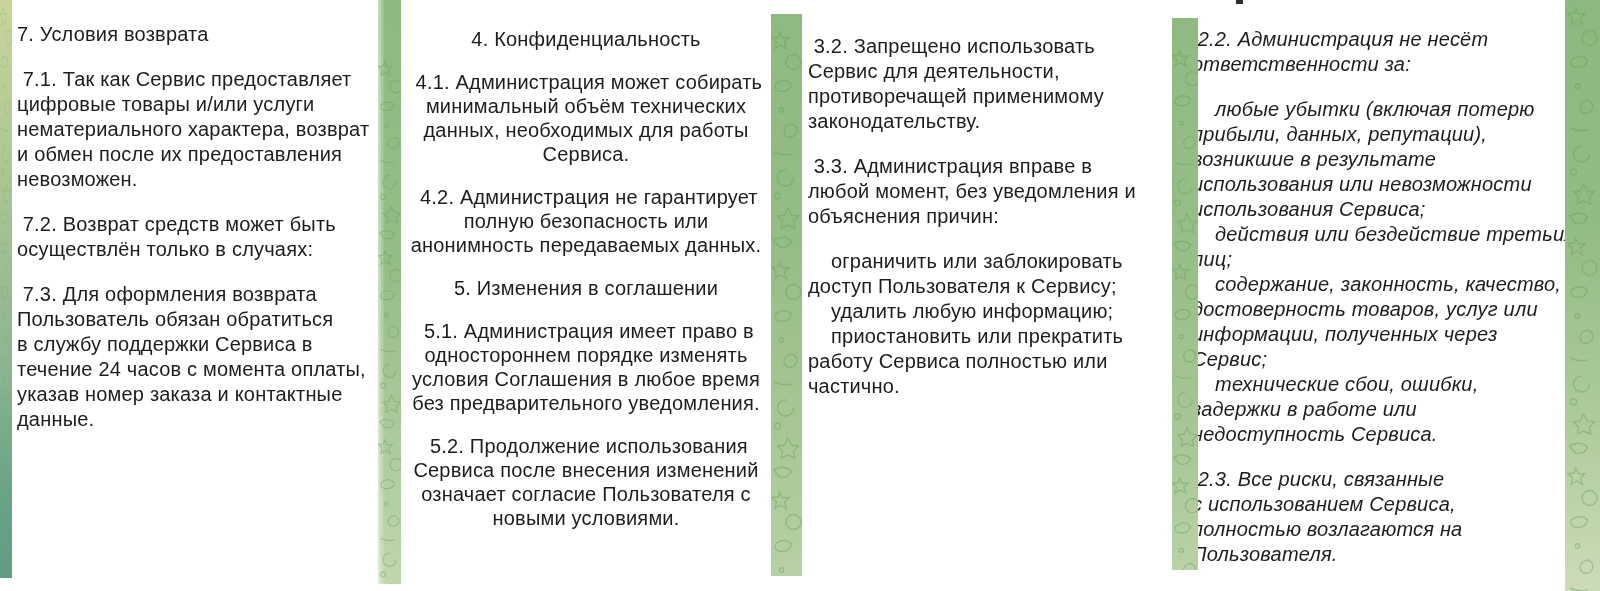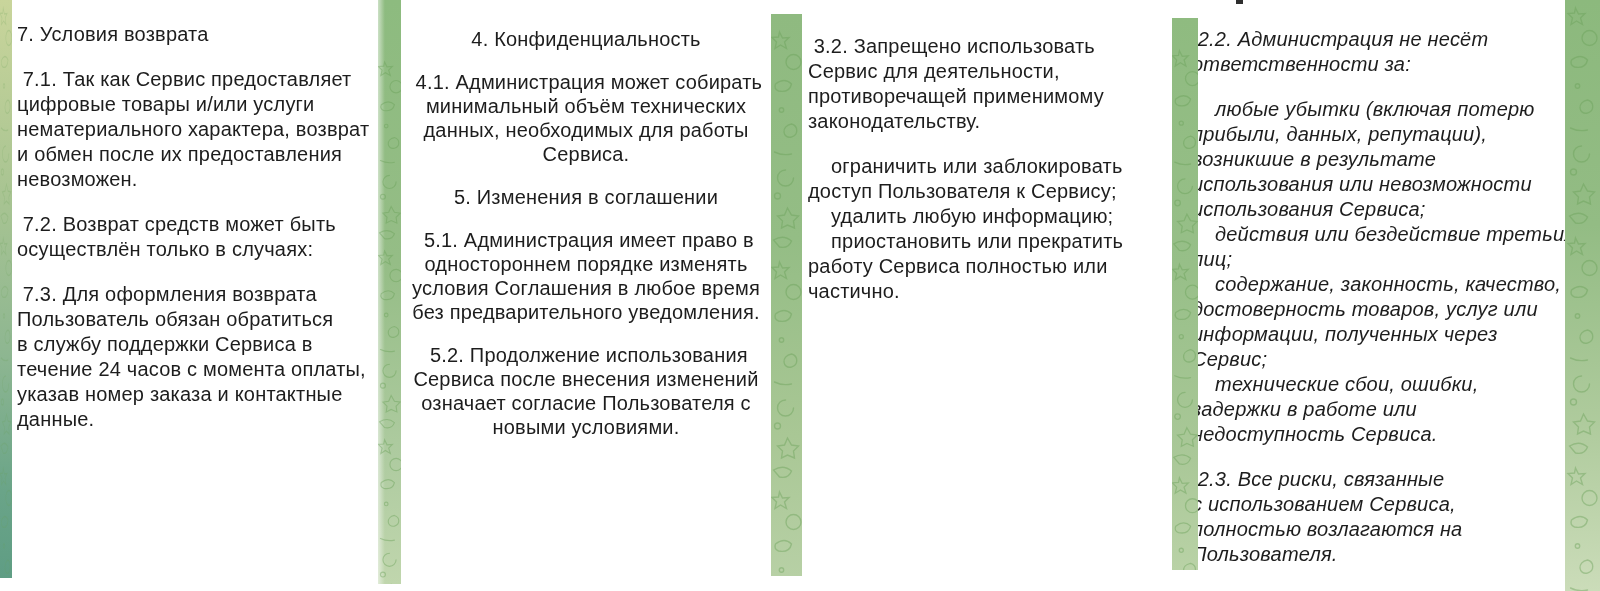--- a/index.html
+++ b/index.html
@@ -77,36 +77,42 @@
 указав номер заказа и контактные
 данные.</div>
     </div>
 
   <div class="col col-2" style="left:405px;top:27px;width:362px;height:549px;overflow:hidden;">
       <div class="para">4. Конфиденциальность</div>
       <div class="para"> 4.1. Администрация может собирать
 минимальный объём технических
 данных, необходимых для работы
 Сервиса.</div>
+      <div class="para"> 4.2. Администрация не гарантирует
+полную безопасность или
+анонимность передаваемых данных.</div>
       <div class="para">5. Изменения в соглашении</div>
       <div class="para"> 5.1. Администрация имеет право в
 одностороннем порядке изменять
 условия Соглашения в любое время
 без предварительного уведомления.</div>
       <div class="para"> 5.2. Продолжение использования
 Сервиса после внесения изменений
 означает согласие Пользователя с
 новыми условиями.</div>
     </div>
 
   <div class="col col-3" style="left:808px;top:34px;width:355px;">
       <div class="para"> 3.2. Запрещено использовать
 Сервис для деятельности,
 противоречащей применимому
 законодательству.</div>
+      <div class="para"> 3.3. Администрация вправе в
+любой момент, без уведомления и
+объяснения причин:</div>
       <div class="para">    ограничить или заблокировать
 доступ Пользователя к Сервису;
     удалить любую информацию;
     приостановить или прекратить
 работу Сервиса полностью или
 частично.</div>
     </div>
 
   <div class="col col-4" style="left:1192px;top:27px;width:372px;font-style:italic;">
       <div class="para"> 2.2. Администрация не несёт

